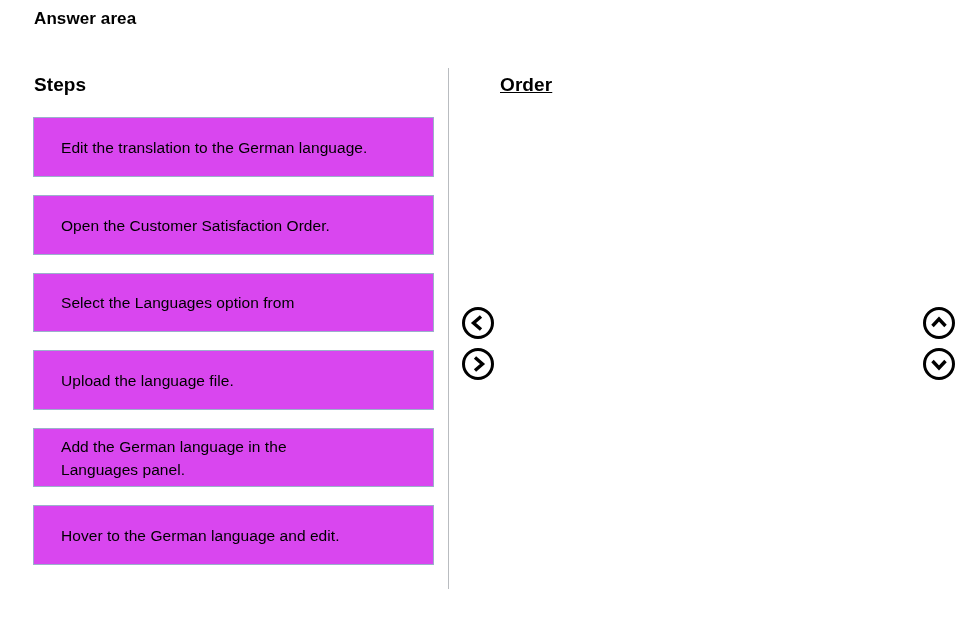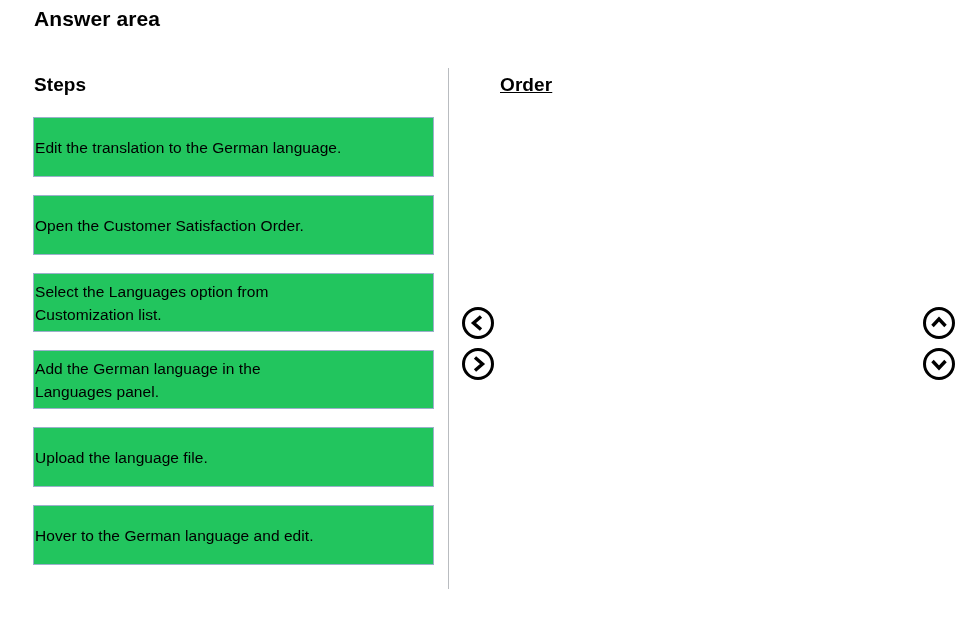--- a/index.html
+++ b/index.html
@@ -14,21 +14,21 @@
     position: relative;
     font-family: "Liberation Sans", sans-serif;
     color: #000000;
     overflow: hidden;
   }
 
   .page-title {
     position: absolute;
     left: 34px;
     top: 8px;
-    font-size: 21px;
+    font-size: 17px;
     font-weight: bold;
     letter-spacing: 0.1px;
     line-height: 22px;
   }
 
   .column-header {
     position: absolute;
     font-size: 19px;
     font-weight: bold;
     line-height: 20px;
@@ -50,23 +50,23 @@
     position: absolute;
     left: 33px;
     top: 117px;
     width: 401px;
   }
 
   .step-box {
     box-sizing: border-box;
     width: 401px;
     border: 1px solid #9bb0cb;
-    background: #22c55e;
+    background: #d946ef;
     margin-bottom: 18px;
-    padding: 0 1px;
+    padding: 0 27px;
     display: flex;
     flex-direction: column;
     justify-content: center;
     font-size: 15.5px;
     line-height: 23px;
     letter-spacing: 0.05px;
   }
   .step-box.h1 { height: 60px; }
   .step-box.h2 { height: 59px; }
 
@@ -105,30 +105,29 @@
   <div class="step-box h1">
     <span class="line">Edit the translation to the German language.</span>
   </div>
 
   <div class="step-box h1">
     <span class="line">Open the Customer Satisfaction Order.</span>
   </div>
 
   <div class="step-box h2">
     <span class="line">Select the Languages option from</span>
-    <span class="line">Customization list.</span>
+  </div>
+
+  <div class="step-box h1">
+    <span class="line">Upload the language file.</span>
   </div>
 
   <div class="step-box h2">
     <span class="line">Add the German language in the</span>
     <span class="line">Languages panel.</span>
-  </div>
-
-  <div class="step-box h1">
-    <span class="line">Upload the language file.</span>
   </div>
 
   <div class="step-box h1">
     <span class="line">Hover to the German language and edit.</span>
   </div>
 
 </div>
 
 <div style="position:absolute;left:460px;top:110px;width:490px;height:478px;"></div>
 

